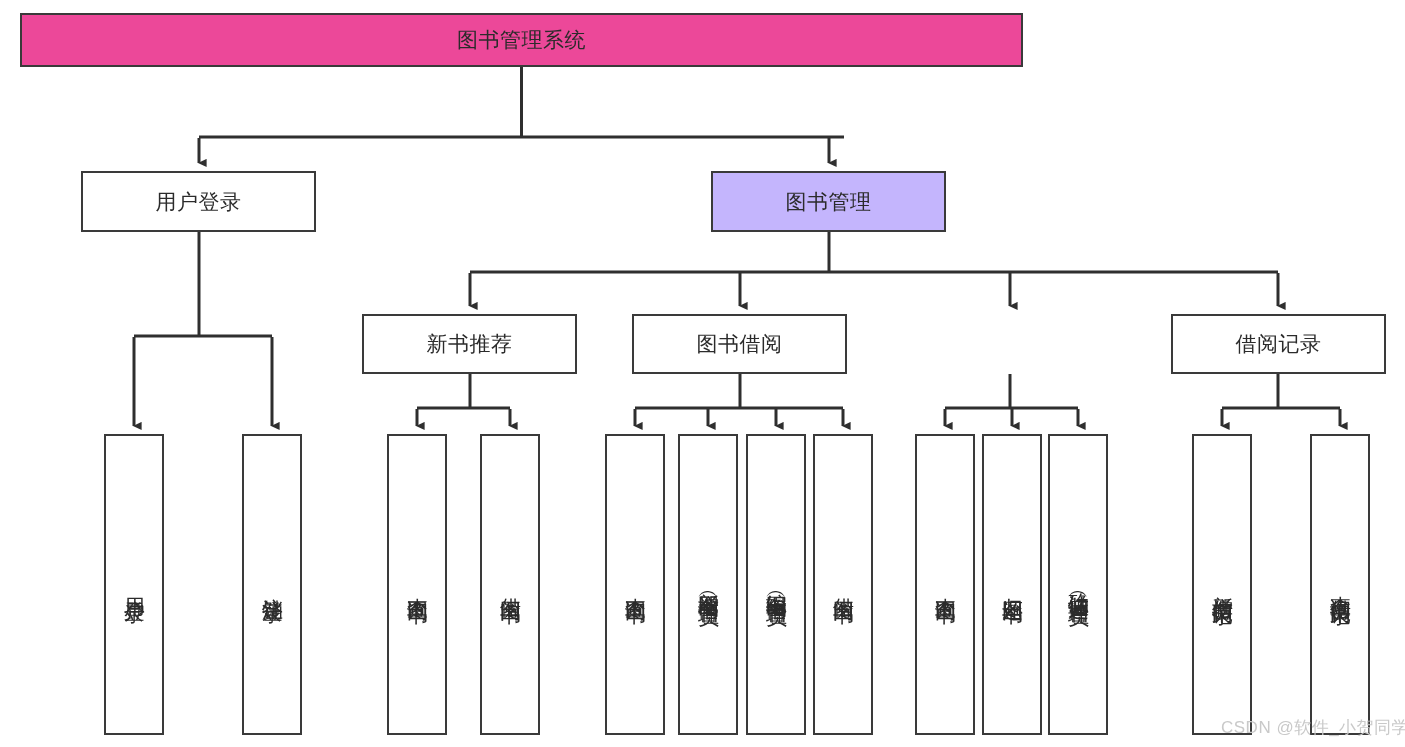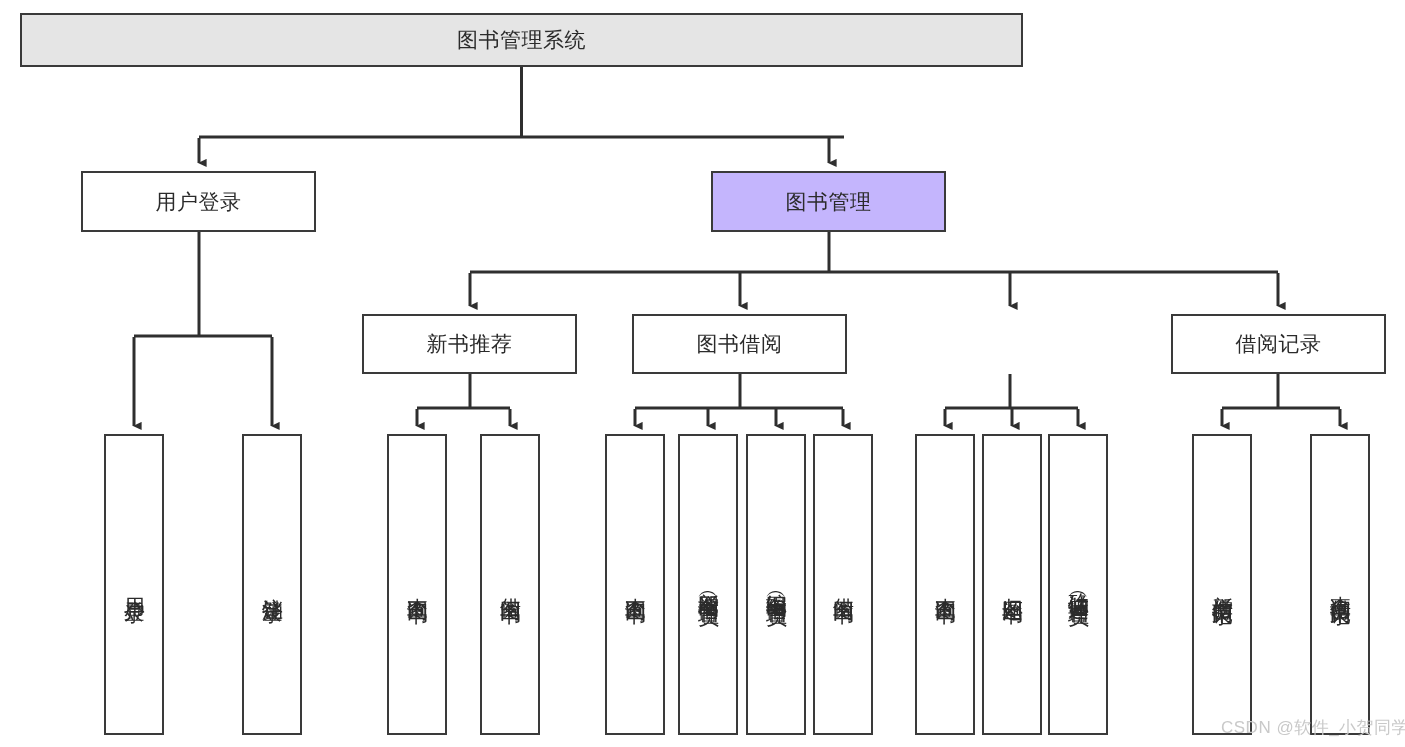--- a/index.html
+++ b/index.html
@@ -112,21 +112,21 @@
       <path d="M1012,409 L1012,426" marker-end="url(#arrow)"></path>
       <path d="M1078,409 L1078,426" marker-end="url(#arrow)"></path>
 
       <path d="M1278,374 L1278,408"></path>
       <path d="M1222,408 L1340,408"></path>
       <path d="M1222,409 L1222,426" marker-end="url(#arrow)"></path>
       <path d="M1340,409 L1340,426" marker-end="url(#arrow)"></path>
     </g>
   </svg>
 
-  <div class="node horizontal" style="left: 20px; top: 13px; width: 1003px; height: 54px; border-color: rgb(58, 58, 58); background: #e5e5e5; color: rgb(43, 43, 43);">
+  <div class="node horizontal" style="left: 20px; top: 13px; width: 1003px; height: 54px; border-color: rgb(58, 58, 58); background: #ec4899; color: rgb(43, 43, 43);">
     <span>图书管理系统</span>
   </div>
 
   <div class="node horizontal" style="left: 81px; top: 171px; width: 235px; height: 61px; border-color: rgb(58, 58, 58); background: rgb(255, 255, 255); color: rgb(43, 43, 43);">
     <span>用户登录</span>
   </div>
   <div class="node horizontal" style="left: 711px; top: 171px; width: 235px; height: 61px; border-color: rgb(58, 58, 58); background: #c4b5fd; color: rgb(43, 43, 43);">
     <span>图书管理</span>
   </div>
 

